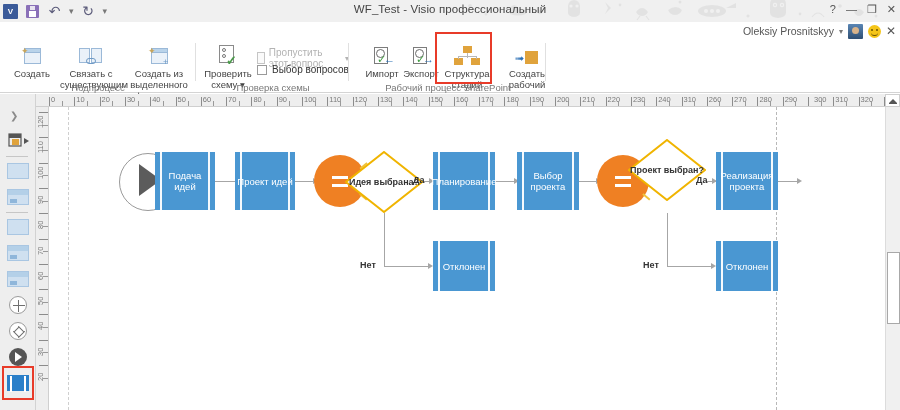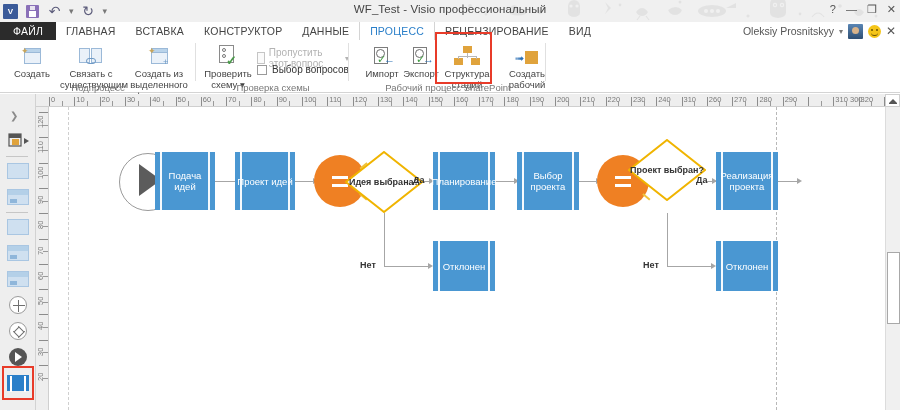--- a/index.html
+++ b/index.html
@@ -283,30 +283,20 @@
 
     <div class="tb-right">
       <span class="tb-btn">?</span>
       <span class="tb-btn">—</span>
       <span class="tb-btn">❐</span>
       <span class="tb-btn">✕</span>
     </div>
   </div>
 
   <div class="tabsrow">
-    <div class="tabs">
-      <div class="tab file">ФАЙЛ</div>
-      <div class="tab">ГЛАВНАЯ</div>
-      <div class="tab">ВСТАВКА</div>
-      <div class="tab">КОНСТРУКТОР</div>
-      <div class="tab">ДАННЫЕ</div>
-      <div class="tab active">ПРОЦЕСС</div>
-      <div class="tab">РЕЦЕНЗИРОВАНИЕ</div>
-      <div class="tab">ВИД</div>
-    </div>
     <div class="acct">
       <span class="acct-name">Oleksiy Prosnitskyy</span>
       <span class="acct-caret">▾</span>
       <div class="avatar"></div>
       <div class="smiley"></div>
       <span class="close-x">✕</span>
     </div>
   </div>
 
   <div class="ribbon">
@@ -511,21 +501,21 @@
       <div class="tkm" style="left: 702.1px;"></div>
       <div class="lb" style="left: 704.1px;">270</div>
       <div class="tk" style="left: 714.75px;"></div>
       <div class="tkm" style="left: 727.4px;"></div>
       <div class="lb" style="left: 729.4px;">280</div>
       <div class="tk" style="left: 740.05px;"></div>
       <div class="tkm" style="left: 752.7px;"></div>
       <div class="lb" style="left: 754.7px;">290</div>
       <div class="tk" style="left: 765.35px;"></div>
       <div class="tkm" style="left: 778px;"></div>
-      <div class="lb" style="left: 820px;">300</div>
+      <div class="lb" style="left: 756px; padding-left: 28px;">300</div>
       <div class="tk" style="left: 790.65px;"></div>
       <div class="tkm" style="left: 803.3px;"></div>
       <div class="lb" style="left: 805.3px;">310</div>
       <div class="tk" style="left: 815.95px;"></div>
       <div class="tkm" style="left: 828.6px;"></div>
       <div class="lb" style="left: 830.6px;">320</div>
       <div class="tk" style="left: 841.25px;"></div>
       <div class="tkm" style="left: 853.9px;"></div>
       <div class="lb" style="left: 855.9px;">330</div>
       <div class="tk" style="left: 866.55px;"></div>

